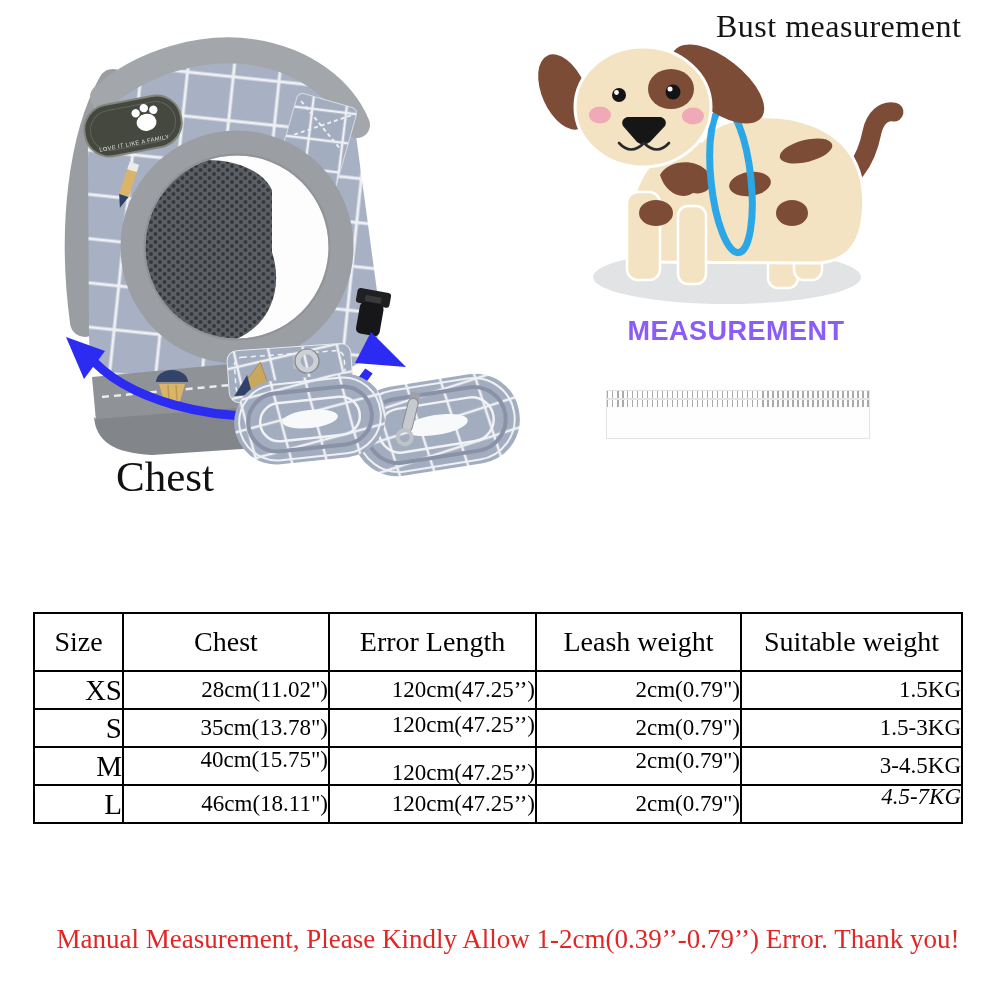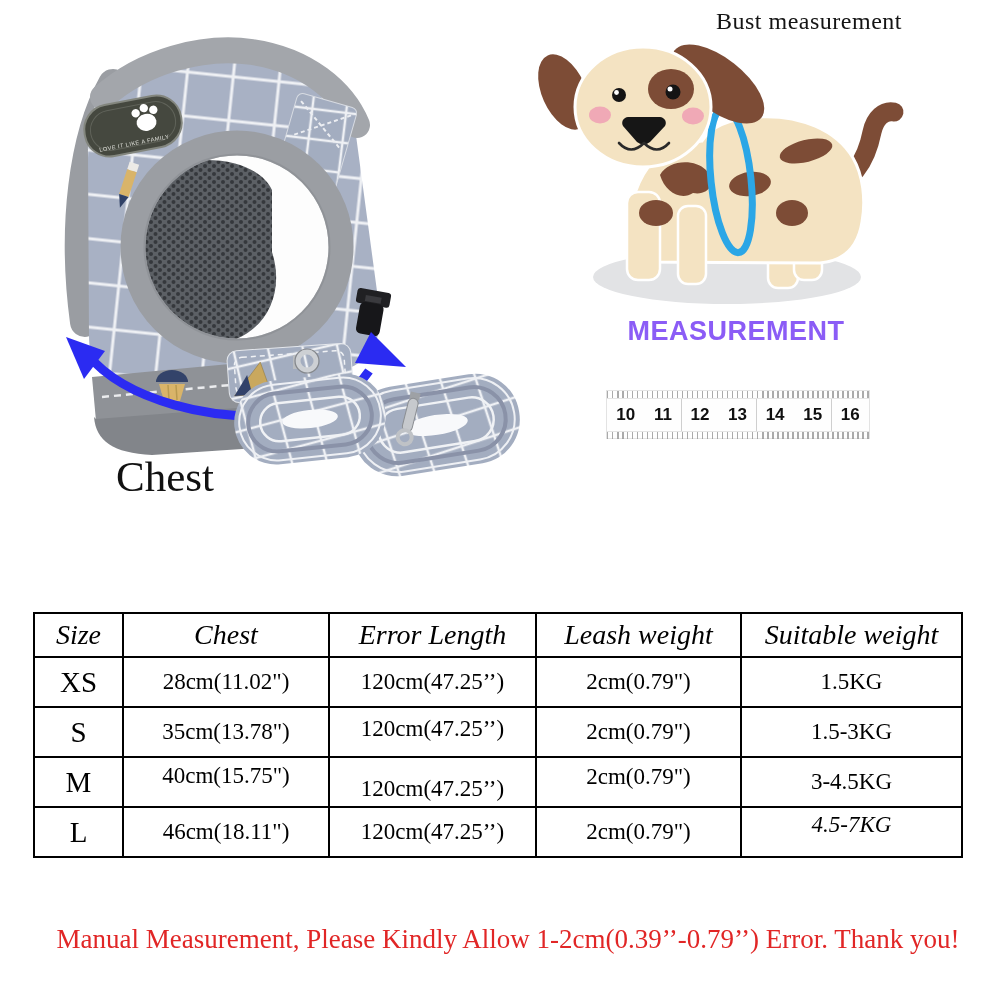--- a/index.html
+++ b/index.html
@@ -1,41 +1,41 @@
 <!DOCTYPE html>
 <html><head>
 <meta charset="utf-8">
 <style>
   html,body{margin:0;padding:0;background:#fff;}
   .canvas{position:relative;width:1000px;height:1000px;background:#fff;overflow:hidden;
           font-family:"Liberation Serif",serif;}
   .gfx{position:absolute;left:0;top:0;width:1000px;height:1000px;}
 
-  .bust-title{position:absolute;left:716px;top:8px;width:280px;font-size:24px;color:#141414;
+  .bust-title{position:absolute;left:716px;top:8px;width:280px;font-size:32px;color:#141414;
               letter-spacing:.5px;}
   .meas-caption{position:absolute;left:625px;top:316px;width:222px;text-align:center;
                 font-family:"Liberation Sans",sans-serif;font-weight:700;font-size:27px;
                 color:#8b5cf6;letter-spacing:.5px;}
   .chest-label{position:absolute;left:116px;top:452px;font-size:43px;color:#111;}
 
   .ruler{position:absolute;left:607px;top:391px;width:262px;height:47px;background:#fefefe;
          box-shadow:0 0 0 1px #e3e3e3;}
   .ruler .ticks{height:7px;background:repeating-linear-gradient(90deg,#8f8f8f 0 1.5px,transparent 1.5px 5px);
                 opacity:.75;}
   .ruler .ticks.top{border-bottom:1px solid #dcdcdc;}
   .ruler .ticks.bottom{border-top:1px solid #dcdcdc;}
   .ruler .nums{display:flex;justify-content:space-around;align-items:center;height:32px;
                font-family:"Liberation Sans",sans-serif;font-weight:700;font-size:17px;color:#101010;
                background:repeating-linear-gradient(90deg,transparent 0 36.5px,#cfcfcf 36.5px 37.5px);}
 
   table.size-table{position:absolute;left:33px;top:612px;width:928px;border-collapse:collapse;
                    table-layout:fixed;text-align:center;color:#000;background:#fff;}
   .size-table th,.size-table td{border:2px solid #000;padding:0;overflow:hidden;}
-  .size-table thead tr{height:44px;font-style:italic;}
-  .size-table tbody tr{height:50px;}
+  .size-table thead tr{height:58px;}
+  .size-table tbody tr{height:38px;text-align:right;}
   .size-table th{font-weight:400;font-size:28px;}
   .size-table td{font-size:23px;}
   .size-table td:first-child{font-size:29px;}
   tr.row-m td:nth-child(2){transform:translateY(-6px);}
   tr.row-m td:nth-child(3){transform:translateY(7px);}
   tr.row-m td:nth-child(4){transform:translateY(-5px);}
   tr.row-s td:nth-child(3){transform:translateY(-3px);}
   tr.row-l td:nth-child(5){transform:translateY(-7px);font-style:italic;}
   tr.row-xl td:nth-child(5){transform:translateY(-10px);}
   tr.row-xl td:nth-child(2){transform:translateY(3px);}
@@ -199,29 +199,20 @@
       </g>
     </g>
   </svg>
 
   <div class="bust-title">Bust measurement</div>
 
   <div class="meas-caption">MEASUREMENT</div>
 
   <div class="ruler">
     <div class="ticks top"></div>
-    <div class="nums">
-      <span>10</span>
-      <span>11</span>
-      <span>12</span>
-      <span>13</span>
-      <span>14</span>
-      <span>15</span>
-      <span>16</span>
-    </div>
     <div class="ticks bottom"></div>
   </div>
 
   <div class="chest-label">Chest</div>
 
   <table class="size-table">
     <colgroup>
       <col style="width:89px">
         <col style="width:206px">
         <col style="width:207px">

